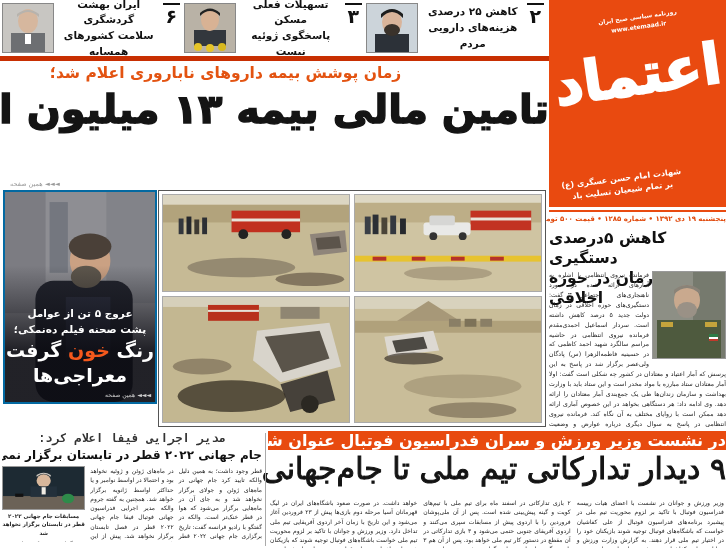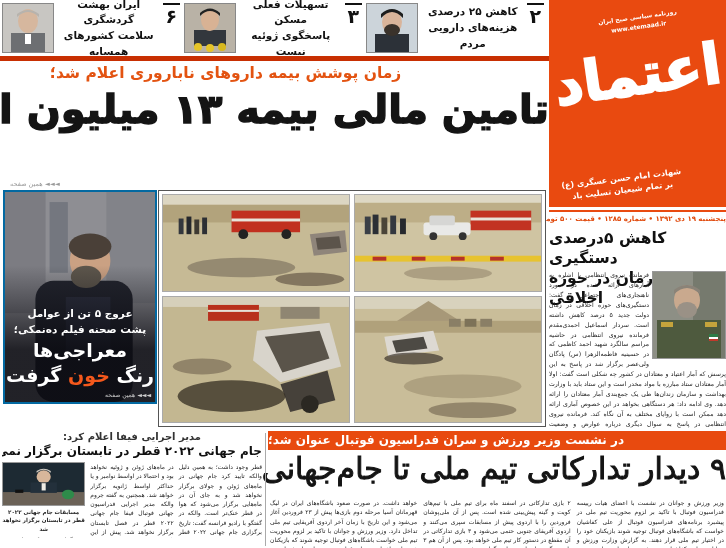--- a/index.html
+++ b/index.html
@@ -48,29 +48,29 @@
   .ls-red{color:#f4581c;}
   .ls-ref{font-size:6px;color:#cfcfcf;text-align:right;padding:2px 4px 0 0;}
   
   .grid{position:absolute;top:190px;left:158px;width:388px;height:237px;border:1.5px solid #555;
         background:#fff;padding:3px;box-sizing:border-box;display:grid;
         grid-template-columns:1fr 1fr;grid-template-rows:98px 1fr;gap:4px;}
   .grid .cell{border:1px solid #aaa;overflow:hidden;}
   .grid svg{display:block;width:100%;height:100%;}
   
   .sports-bar{position:absolute;top:431px;left:268px;width:458px;height:19px;background:#e84a0f;
-              color:#fff;font-size:12px;font-weight:bold;text-align:left;line-height:19px;white-space:nowrap;}
+              color:#fff;font-size:16px;font-weight:bold;text-align:left;line-height:19px;white-space:nowrap;}
   .sports-head{position:absolute;top:451px;left:268px;width:458px;text-align:center;white-space:nowrap;
                font-size:30px;font-weight:normal;color:#141414;-webkit-text-stroke:1px #141414;}
   .sports-body{position:absolute;top:498px;left:270px;width:454px;height:50px;overflow:hidden;
                display:flex;gap:6px;font-size:6px;line-height:1.55;text-align:justify;color:#222;}
   .sports-body .col{flex:1;}
   
   .fifa{position:absolute;top:431px;left:2px;width:260px;height:117px;overflow:hidden;}
-  .fifa-kicker{text-align:center;font-size:10px;font-weight:bold;color:#333;}
+  .fifa-kicker{text-align:center;font-size:12px;font-weight:bold;color:#333;font-family:Liberation Mono, monospace;}
   .fifa-head{text-align:center;font-size:12px;font-weight:bold;color:#111;white-space:nowrap;margin-top:2px;}
   .fifa-body{display:flex;gap:5px;margin-top:4px;font-size:6px;line-height:1.55;text-align:justify;color:#222;height:76px;overflow:hidden;}
   .fifa-body .col{flex:1;}
   .fifa-photo{width:100%;height:44px;border:1px solid #999;box-sizing:border-box;}
   .fifa-photo svg{display:block;width:100%;height:100%;}
   .fifa-cap{font-size:5.5px;font-weight:bold;text-align:center;line-height:1.5;margin:2px 0;}
   .vdivider{position:absolute;top:433px;left:265px;width:1px;height:113px;background:#aaa;}
 </style>
 </head>
 <body>
@@ -158,22 +158,22 @@
       <rect x="30" y="88" width="96" height="120" rx="18" fill="#23252e"></rect>
       <ellipse cx="84" cy="68" rx="20" ry="23" fill="#caa183"></ellipse>
       <ellipse cx="84" cy="54" rx="21" ry="13" fill="#4a4038"></ellipse>
       <ellipse cx="80" cy="84" rx="15" ry="11" fill="#5d564c"></ellipse>
       <rect x="60" y="104" width="44" height="60" fill="#2e3140"></rect>
     </svg>
     <div class="ls-shade"></div>
     <div class="ls-text">
       <div class="ls-k">عروج ۵ تن از عوامل</div>
       <div class="ls-k">پشت صحنه فیلم ده‌نمکی؛</div>
+      <div class="ls-t"><span>رنگ </span><span class="ls-red">خون</span><span> گرفت</span></div>
       <div class="ls-t">معراجی‌ها</div>
-      <div class="ls-t"><span>رنگ </span><span class="ls-red">خون</span><span> گرفت</span></div>
       <div class="ls-ref">◄◄◄ همین صفحه</div>
     </div>
   </div>
 
   <div class="grid">
     <div class="cell">
       <svg viewBox="0 0 190 98" preserveAspectRatio="none">
         <rect width="190" height="98" fill="#cfc4a2"></rect>
         <rect width="190" height="8" fill="#ded8c4"></rect>
         <rect y="8" width="190" height="20" fill="#bdae87"></rect>

